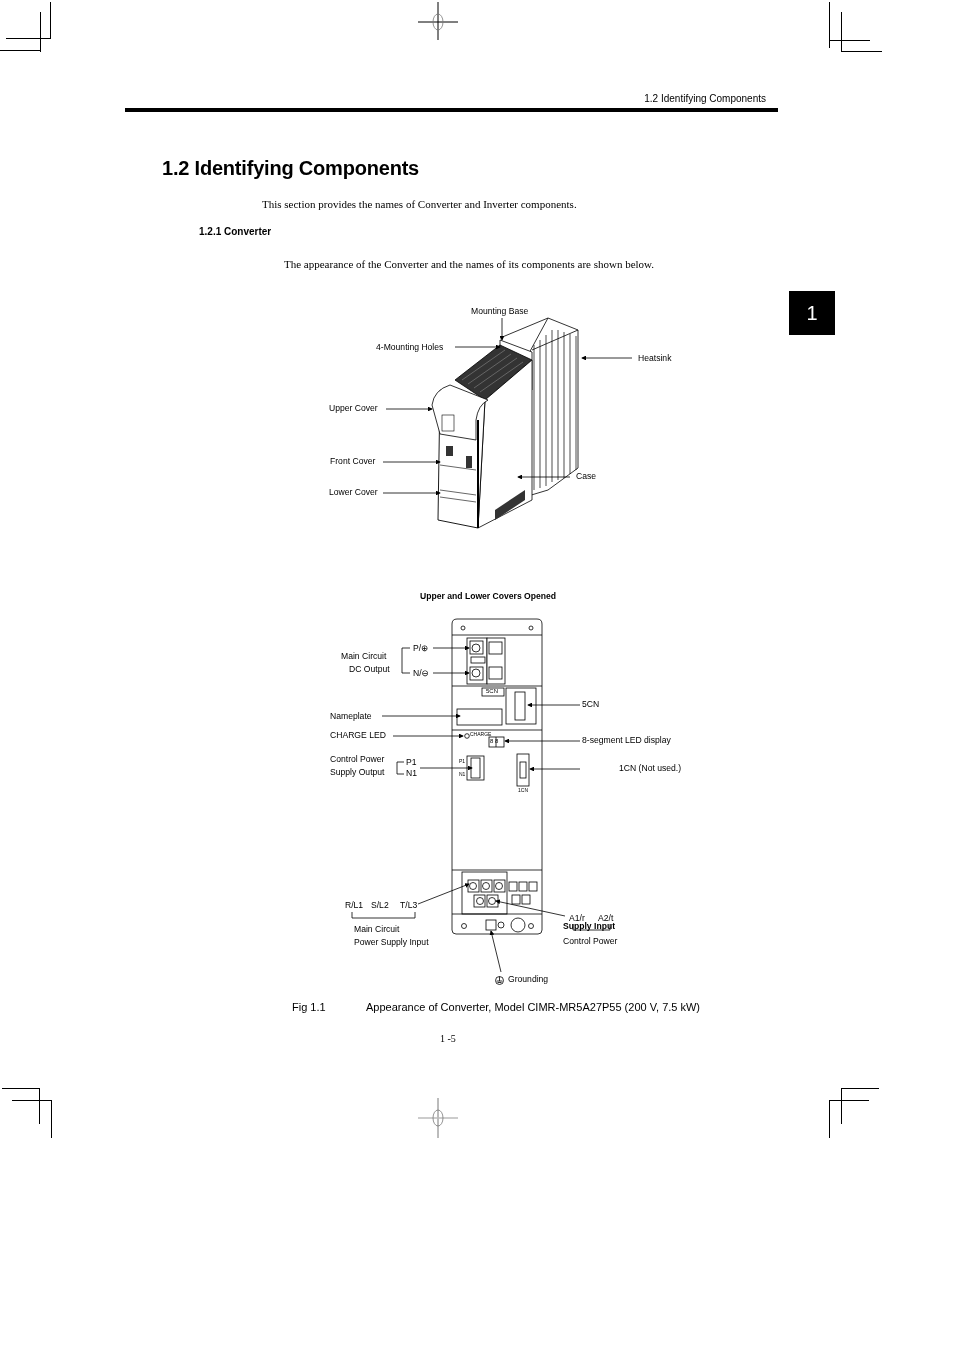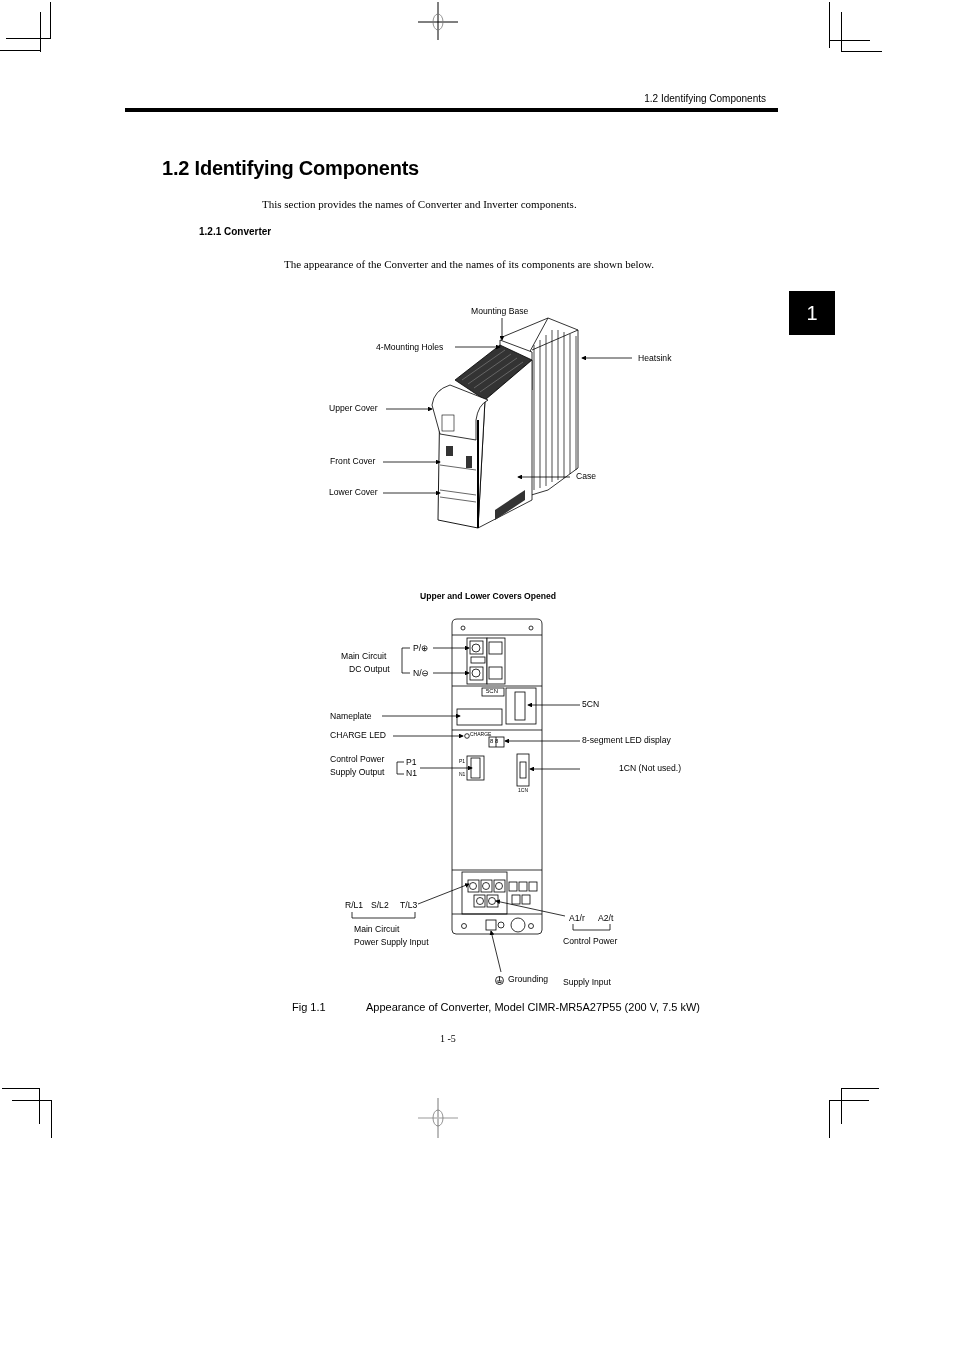--- a/index.html
+++ b/index.html
@@ -238,21 +238,21 @@
   <div class="abs sans lbl" style="left:582px;top:734px;">8-segment LED display</div>
   <div class="abs sans lbl" style="left:582px;top:762px;margin-left:37px;">1CN (Not used.)</div>
   <div class="abs sans lbl" style="left:345px;top:899px;">R/L1</div>
   <div class="abs sans lbl" style="left:371px;top:899px;">S/L2</div>
   <div class="abs sans lbl" style="left:400px;top:899px;">T/L3</div>
   <div class="abs sans lbl" style="left:354px;top:923px;">Main Circuit</div>
   <div class="abs sans lbl" style="left:354px;top:936px;">Power Supply Input</div>
   <div class="abs sans lbl" style="left:569px;top:912px;">A1/r</div>
   <div class="abs sans lbl" style="left:598px;top:912px;">A2/t</div>
   <div class="abs sans lbl" style="left:563px;top:935px;">Control Power</div>
-  <div class="abs sans lbl" style="left:563px;top:976px;">Supply Input</div>
+  <div class="abs sans lbl" style="left:563px;top:920px;font-weight:bold;">Supply Input</div>
   <svg width="10" height="10" style="left:495px;top:976px;">
     <circle cx="4.5" cy="4.5" r="4" fill="none" stroke="#000" stroke-width="0.8"></circle>
     <line x1="4.5" y1="0.5" x2="4.5" y2="5" stroke="#000" stroke-width="0.8"></line>
     <line x1="1.5" y1="5" x2="7.5" y2="5" stroke="#000" stroke-width="0.8"></line>
     <line x1="2.5" y1="6.5" x2="6.5" y2="6.5" stroke="#000" stroke-width="0.8"></line>
   </svg>
   <div class="abs sans lbl" style="left:508px;top:973px;">Grounding</div>
 </div>
 
 <div class="abs sans caption" style="left:292px;top:1001px;text-align:center;">Fig 1.1</div>

